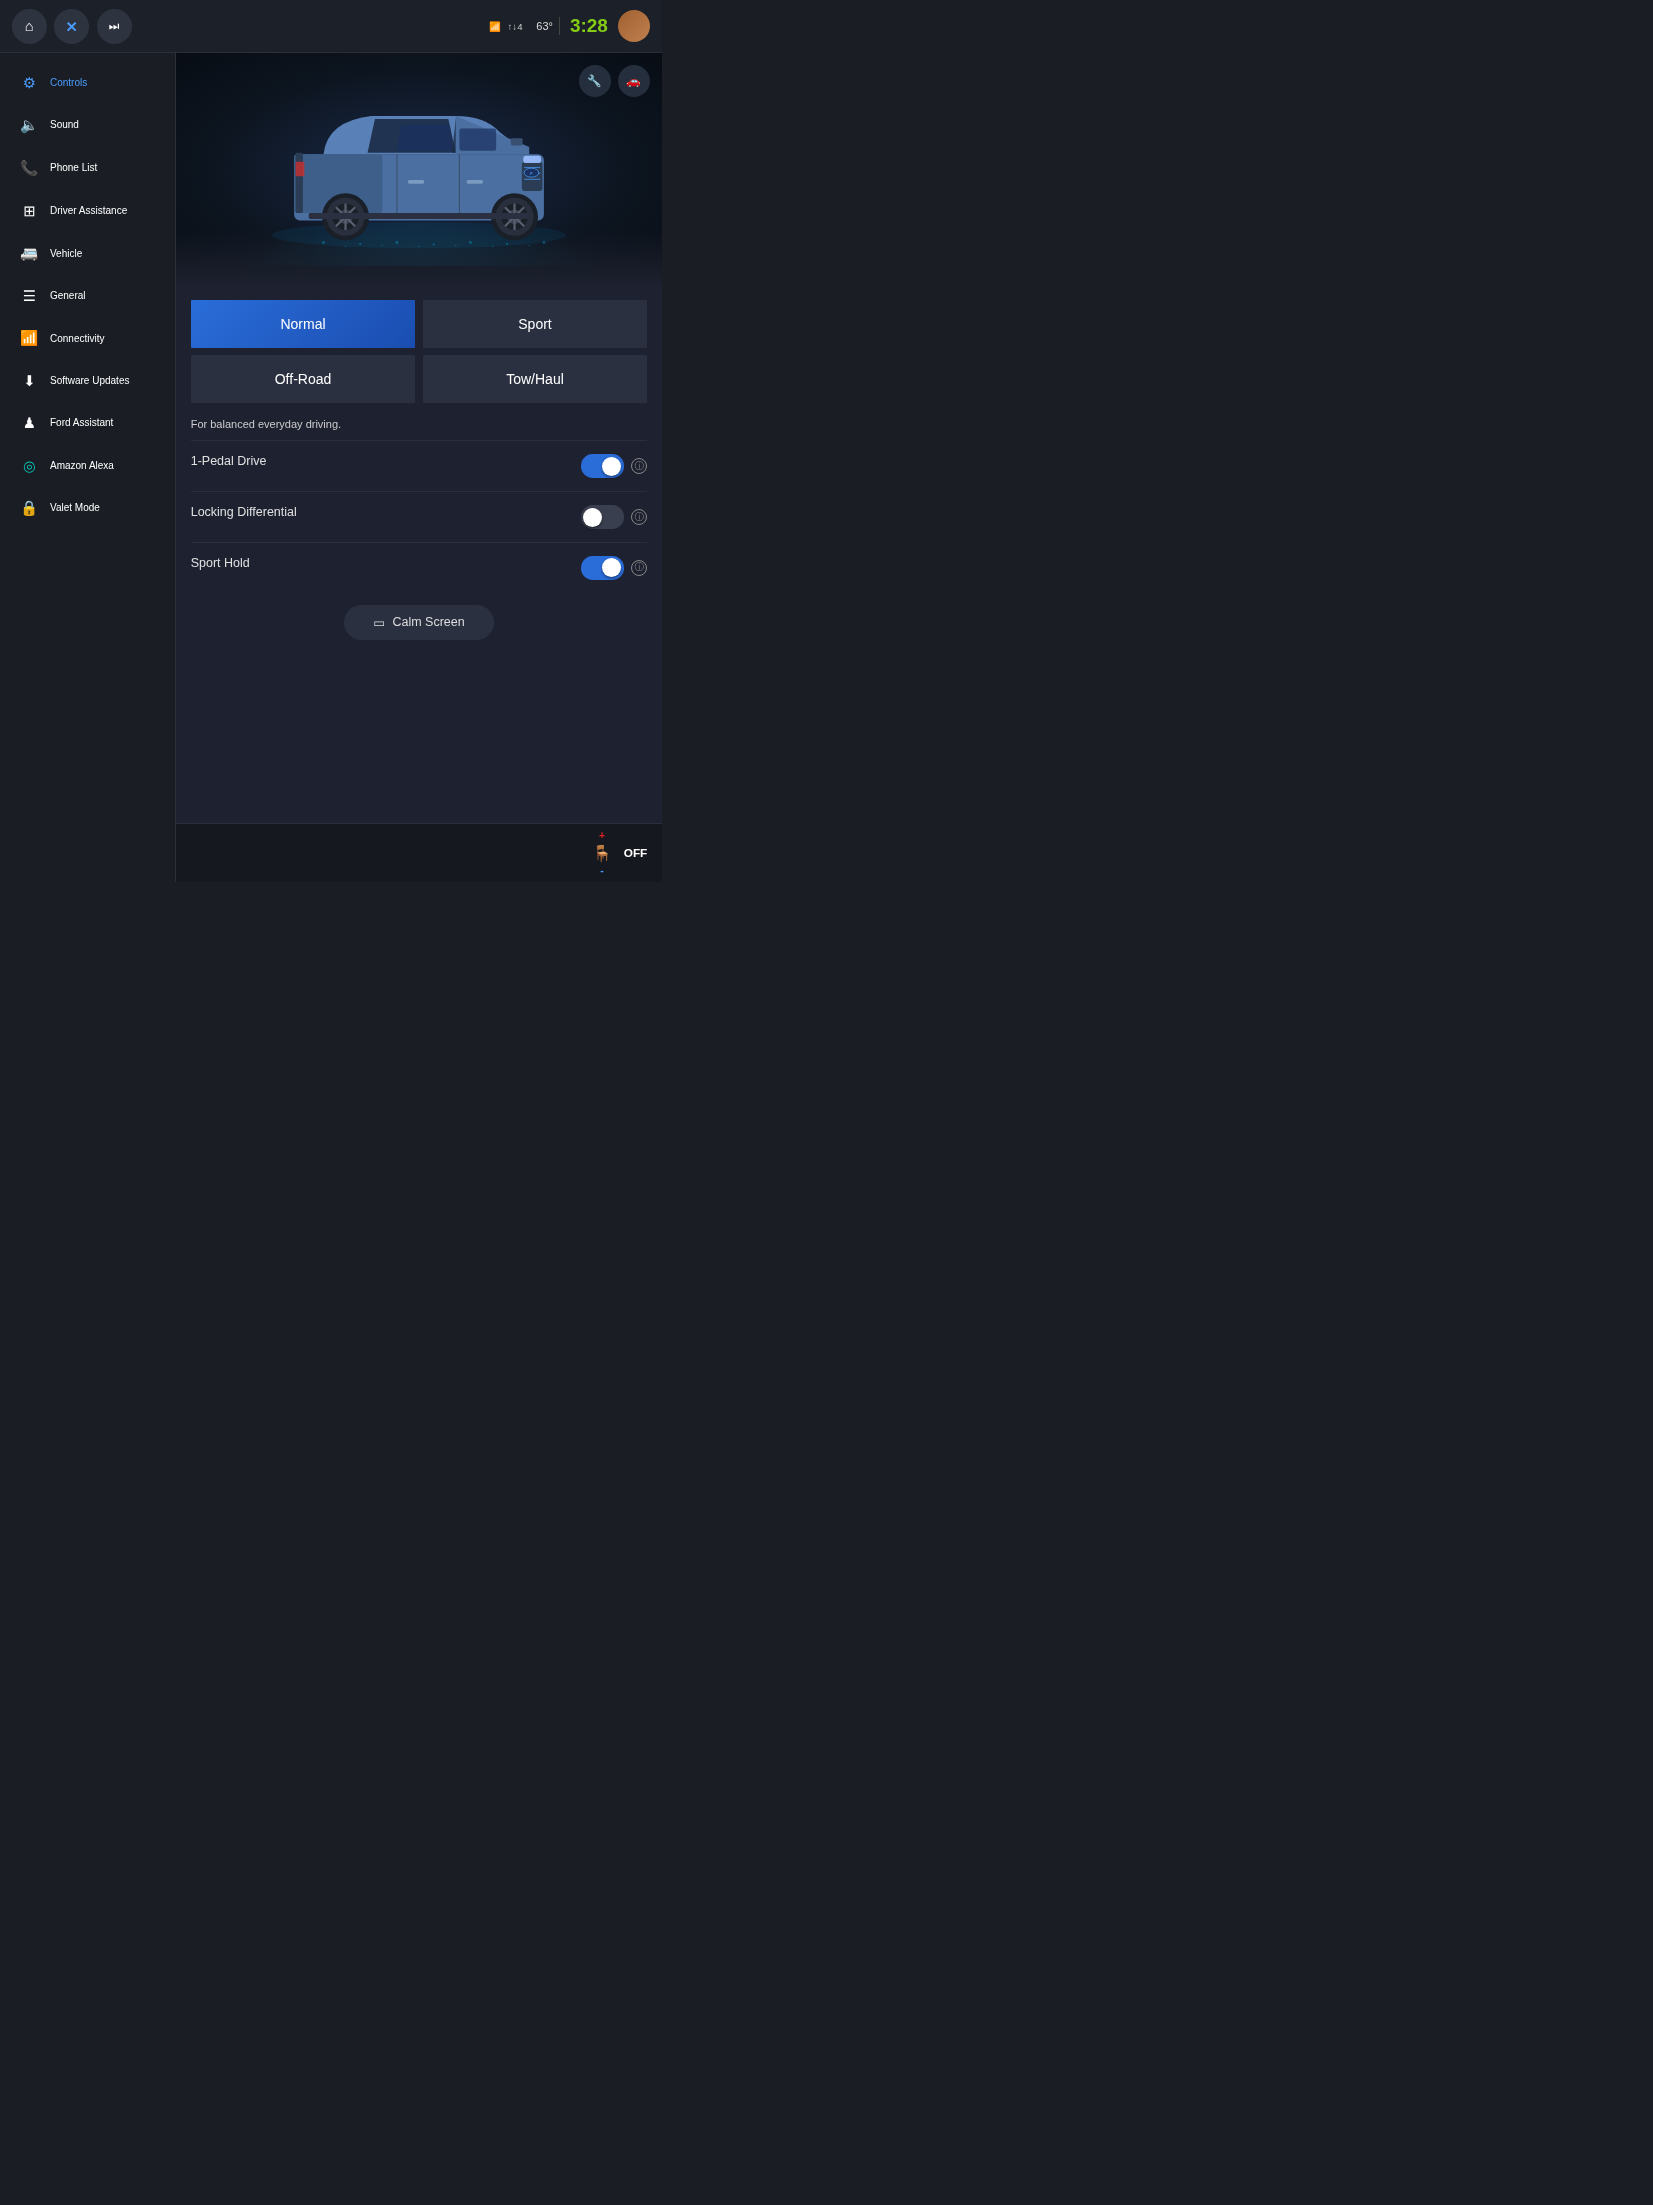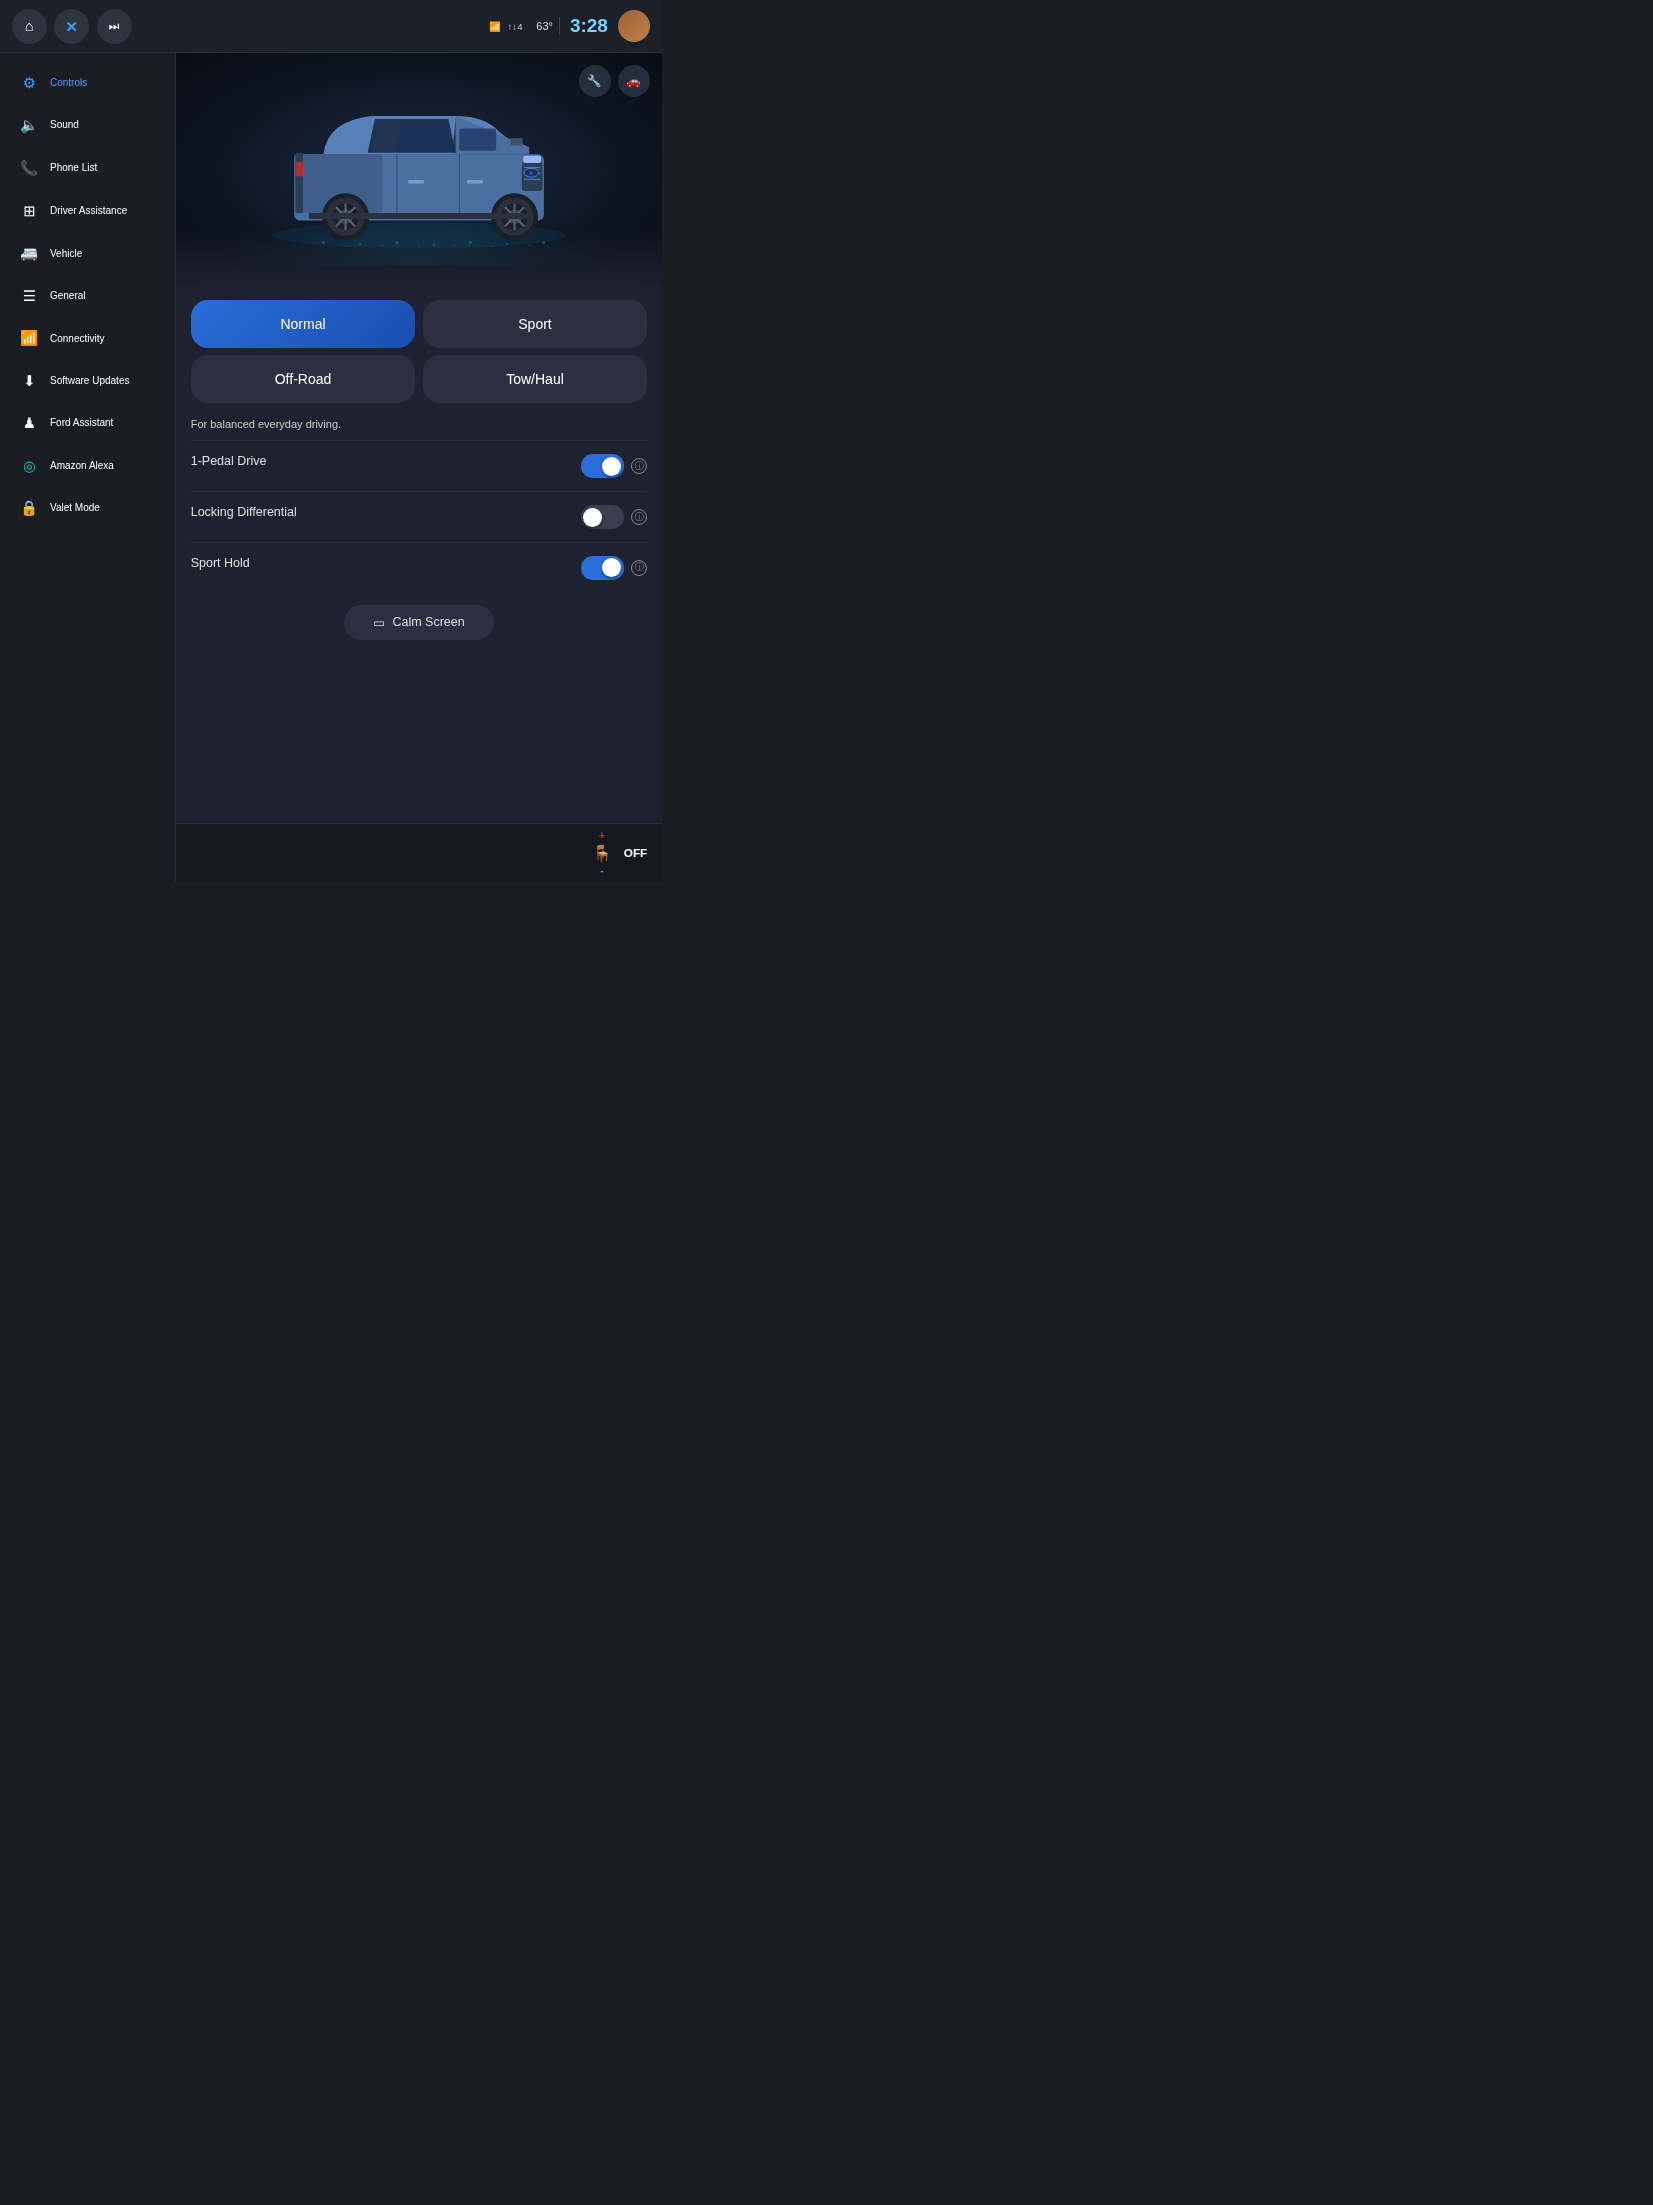--- a/index.html
+++ b/index.html
@@ -59,21 +59,21 @@
       display: flex;
       align-items: center;
       gap: 5.9px;
       font-size: 9.6px;
       color: #ccc;
     }
 
     .time-display {
       font-size: 19px;
       font-weight: bold;
-      color: #7dd3fc;
+      color: #84cc16;
     }
 
     .avatar {
       width: 32px;
       height: 32px;
       border-radius: 50%;
       background: linear-gradient(135deg, #a06030, #c08050);
       overflow: hidden;
     }
 
@@ -203,21 +203,21 @@
     }
 
     .mode-grid {
       display: grid;
       grid-template-columns: 1fr 1fr;
       gap: 7.4px;
     }
 
     .mode-btn {
       padding: 16px 11.8px;
-      border-radius: 17px;
+      border-radius: 1px;
       border: none;
       font-size: 14px;
       font-weight: 500;
       cursor: pointer;
       color: #fff;
       background: #2a3040;
       transition: background 0.2s;
     }
 
     .mode-btn.active {

